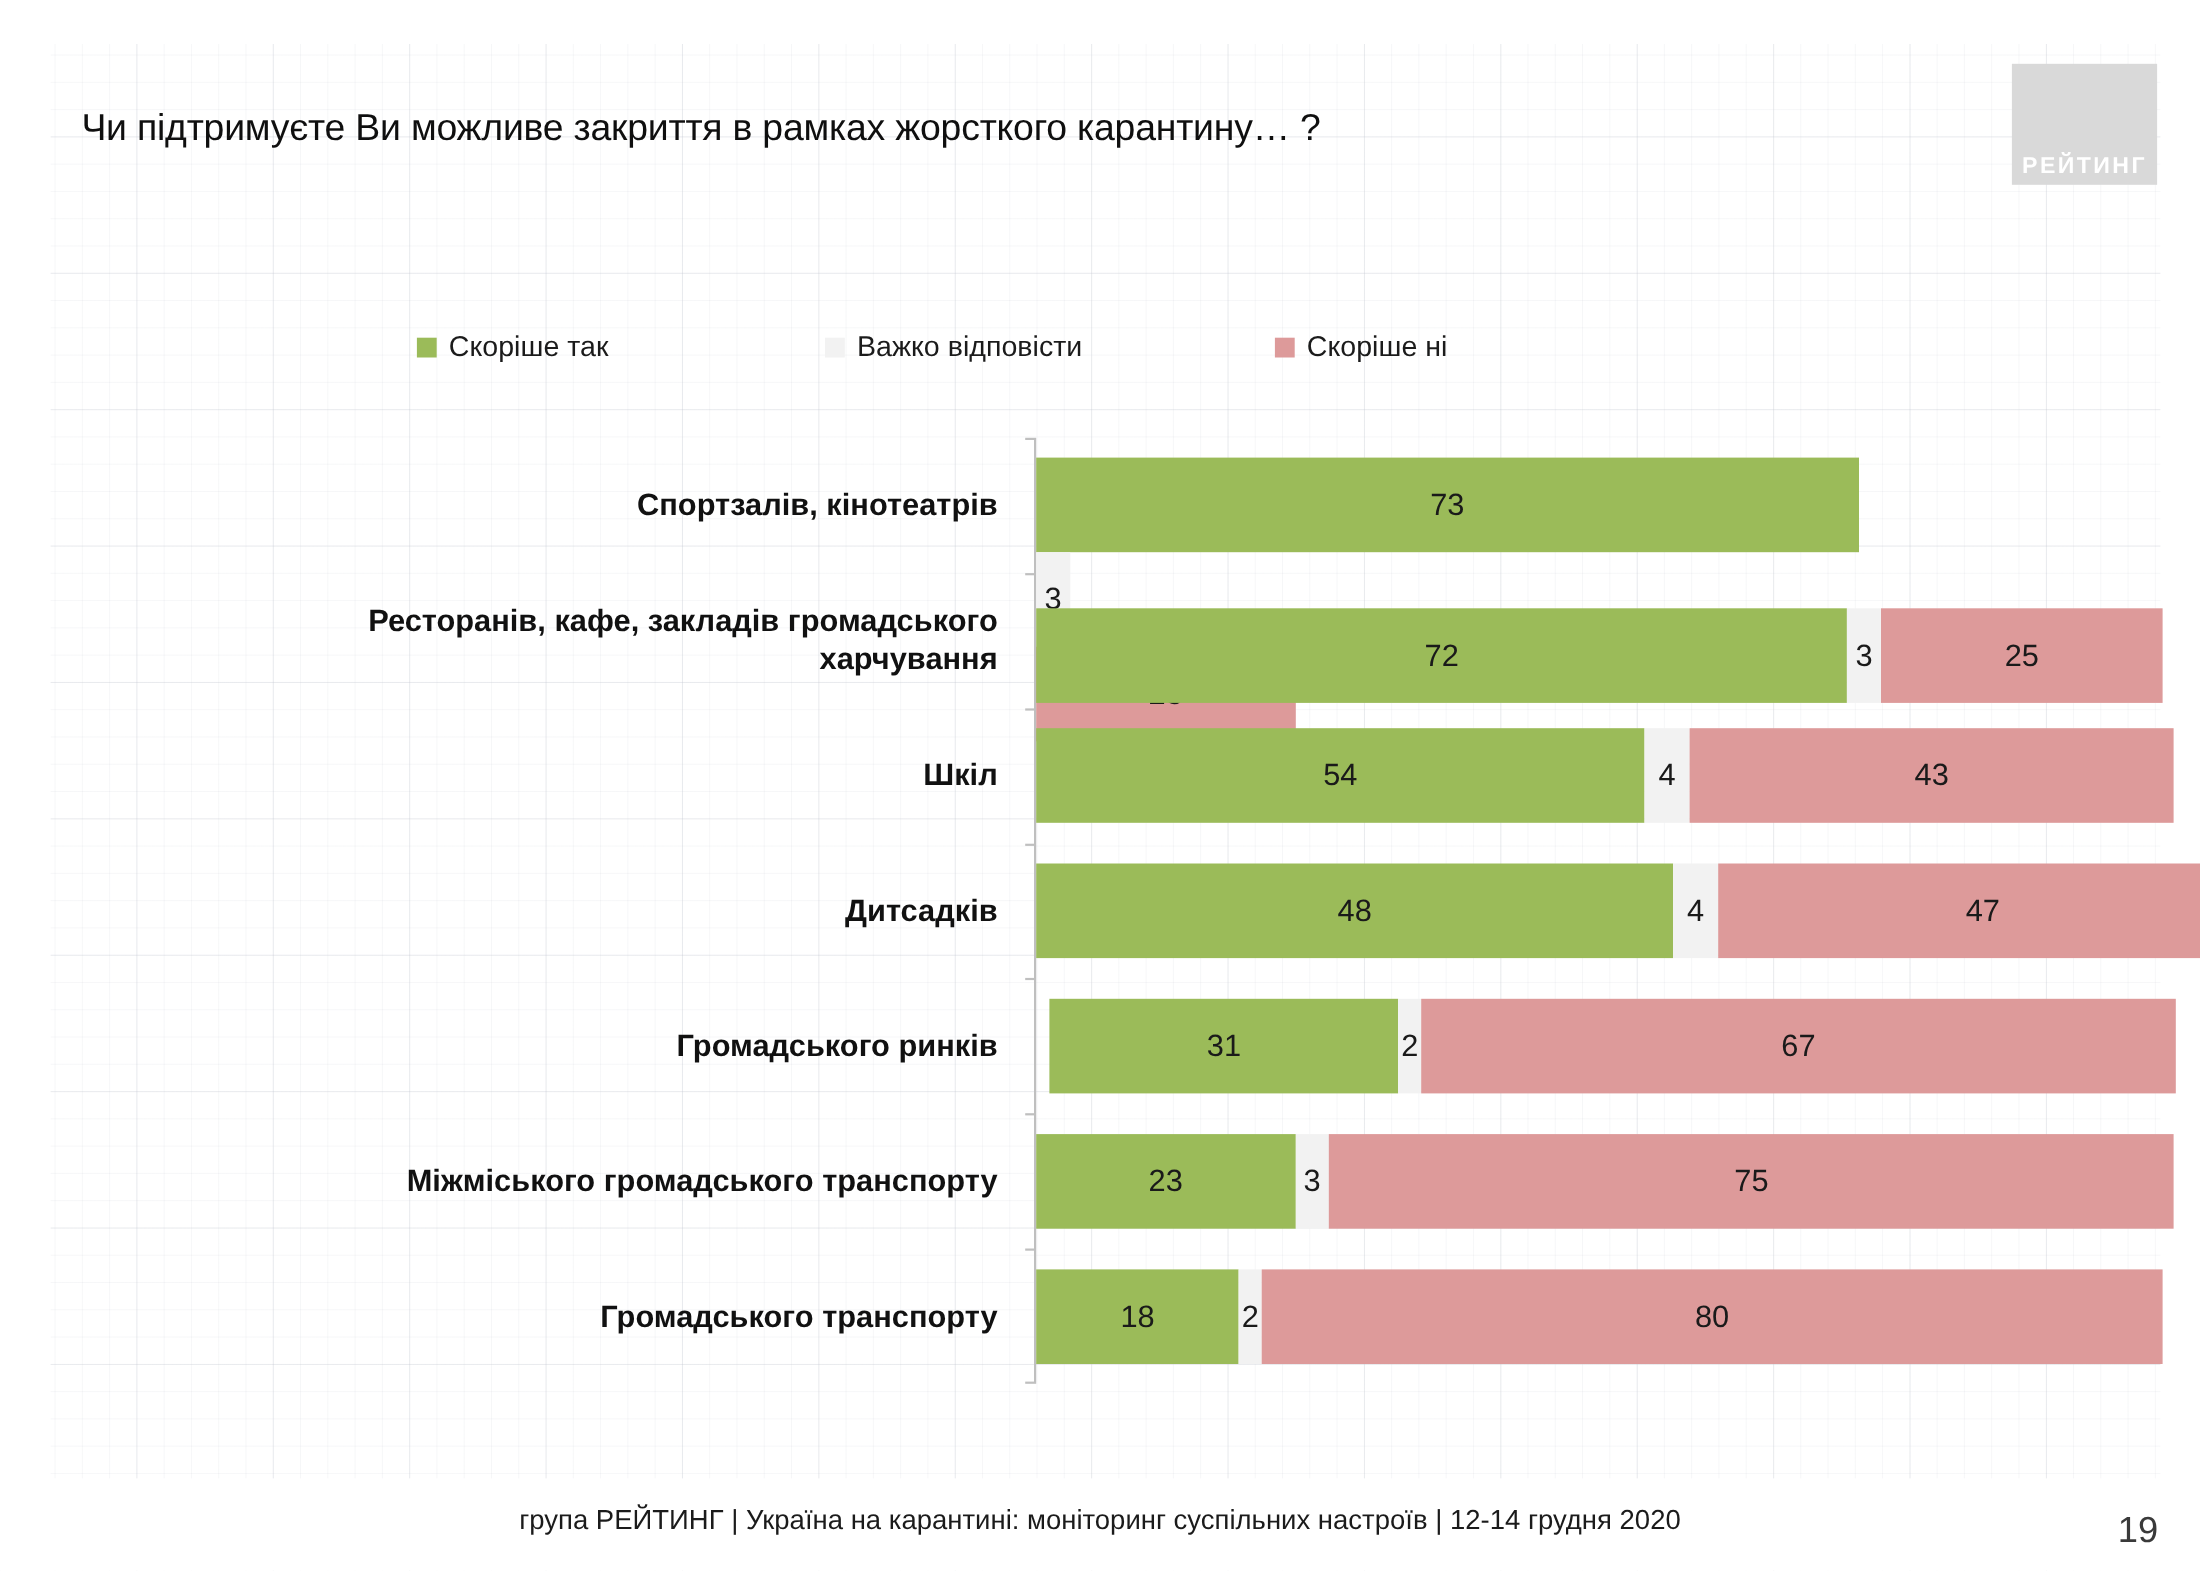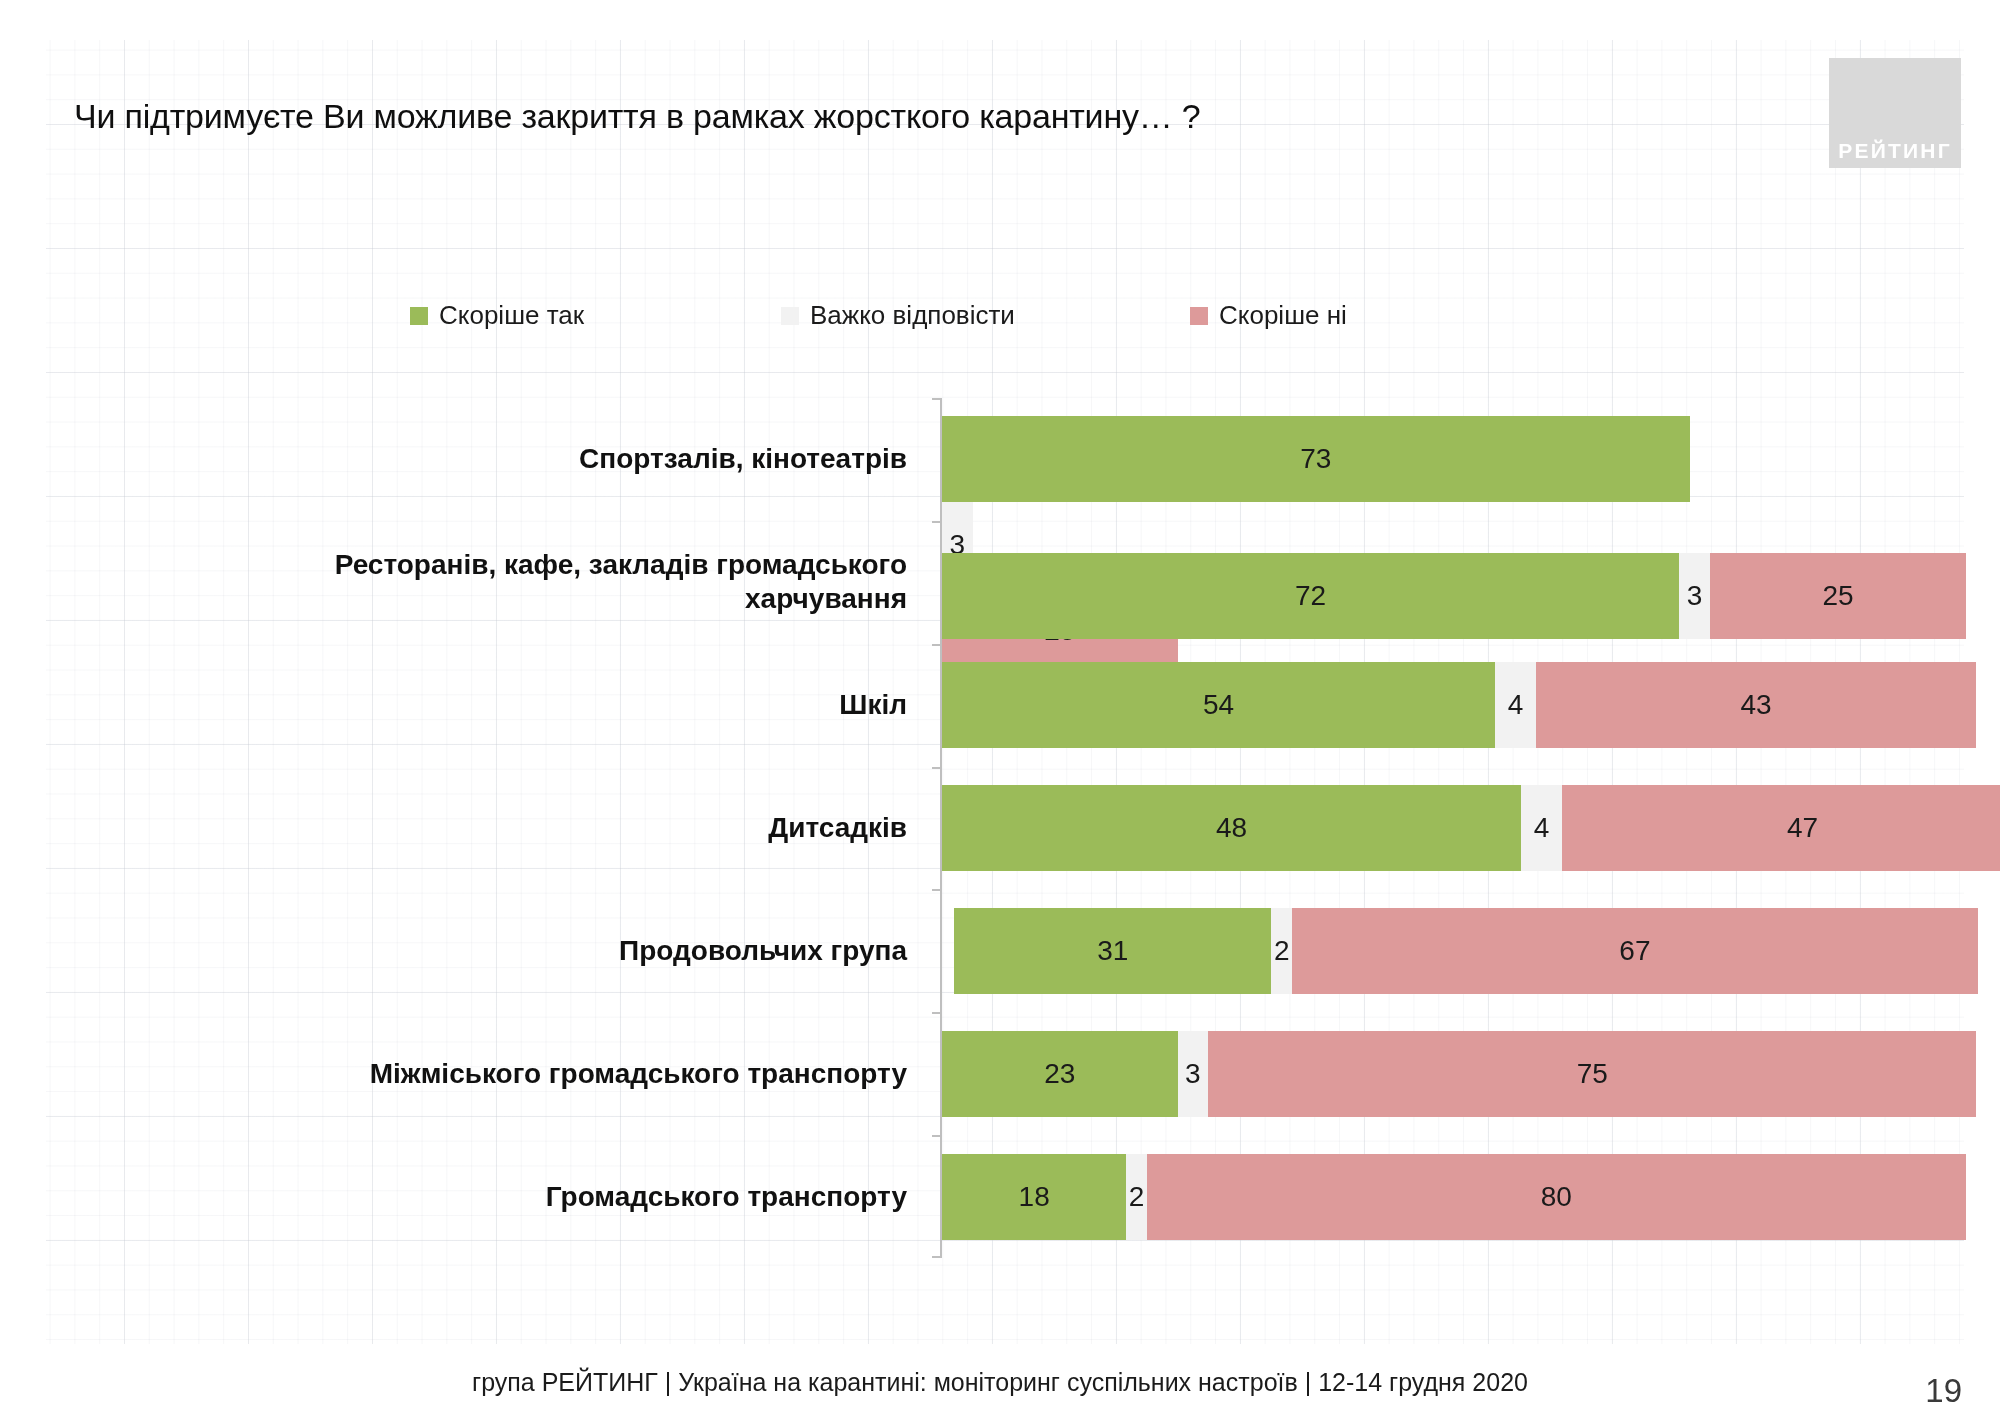--- a/index.html
+++ b/index.html
@@ -66,21 +66,21 @@
     font-weight: normal;
     color: #0f0f0f;
     letter-spacing: -0.2px;
     white-space: nowrap;
     z-index: 7;
   }
 
   
   #legend {
     position: absolute;
-    left: 410px;
+    left: 379px;
     top: 300px;
     width: 1310px;
     height: 34px;
     z-index: 7;
     text-decoration: underline;
   }
   .legend-item {
     position: absolute;
     display: flex;
     align-items: center;
@@ -214,21 +214,21 @@
         <span class="legend-swatch" style="background: rgb(221, 154, 154);"></span>
         <span class="legend-label">Скоріше ні</span>
       </div>
     </div>
 
   <div id="cat-labels">
       <div class="cat-label" style="top: 44.4286px;">Спортзалів, кінотеатрів</div>
       <div class="cat-label" style="top: 150.286px;">Ресторанів, кафе, закладів громадського харчування</div>
       <div class="cat-label" style="top: 290.143px;">Шкіл</div>
       <div class="cat-label" style="top: 413px;">Дитсадків</div>
-      <div class="cat-label" style="top: 535.857px;">Продовольчих група</div>
+      <div class="cat-label" style="top: 535.857px;">Громадського ринків</div>
       <div class="cat-label" style="top: 658.714px;">Міжміського громадського транспорту</div>
       <div class="cat-label" style="top: 781.571px;">Громадського транспорту</div>
     </div>
 
   <div id="plot">
     <div id="axis-spine"></div>
   <div class="tick" style="top: 0px;"></div>
       <div class="bar-row" style="top: 18.4286px; flex-direction: column;">
         <div class="seg yes" style="width: 747.52px; background: rgb(155, 187, 89);">
           <span class="seg-value">73</span>

